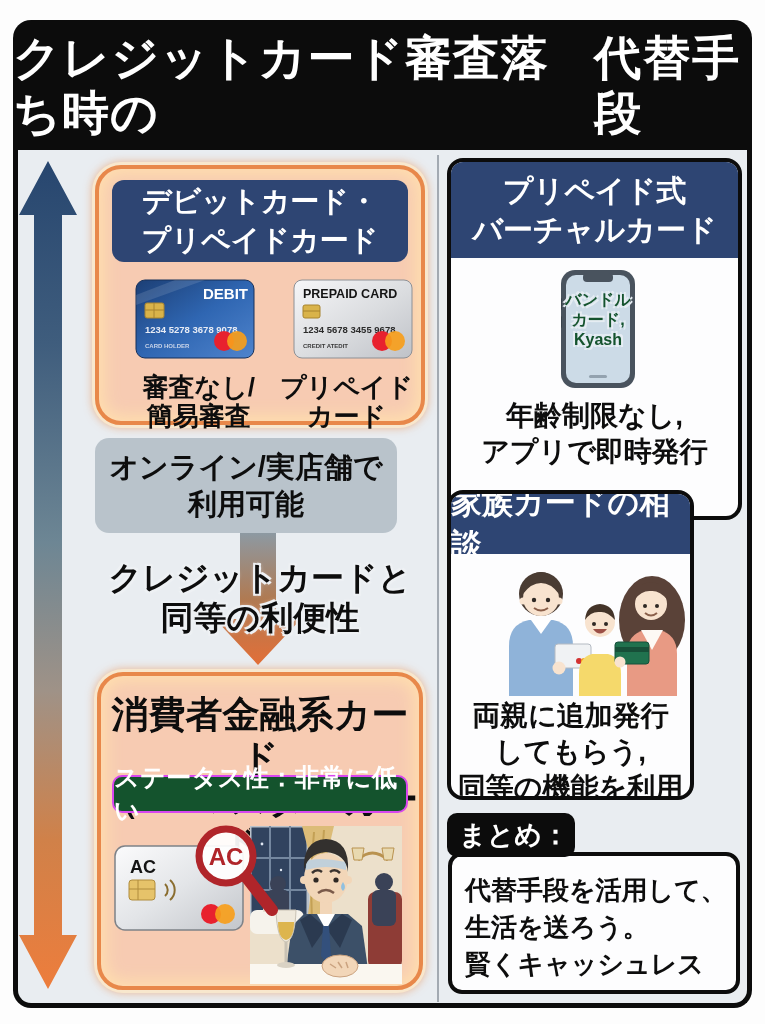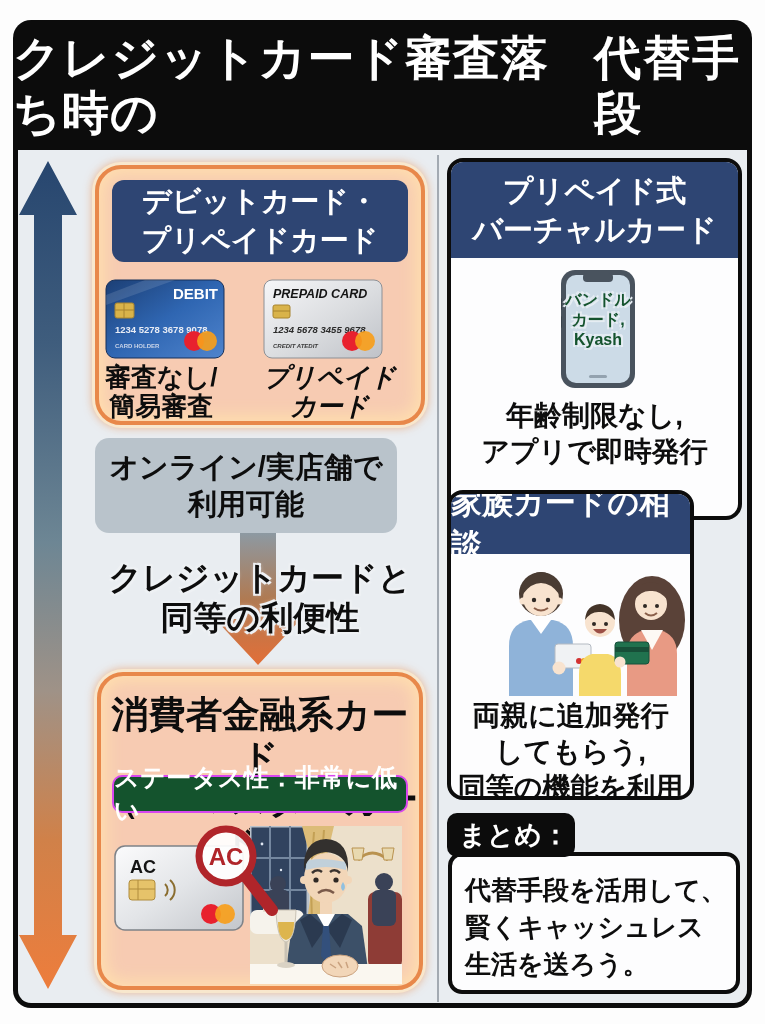--- a/index.html
+++ b/index.html
@@ -23,22 +23,22 @@
   
   .glow-box{background:#f7cbb2;border:4px solid #e8884a;border-radius:26px;
             box-shadow:0 0 0 3px #f8e7cd, 0 0 9px 3px rgba(233,136,70,.55),
                        inset 0 0 16px 5px #ffdfae;z-index:2;box-sizing:border-box;}
   .navy-bar{background:#2e4573;color:#fff;border-radius:12px;display:flex;
             flex-direction:column;justify-content:center;align-items:center;}
 
   .box1{left:95px;top:165px;width:330px;height:260px;}
   .box1 .navy-bar{position:absolute;left:13px;top:11px;width:296px;height:82px;}
   .box1 .navy-bar div{font-size:29px;line-height:1.35;}
-  .card-col{position:absolute;top:110px;width:150px;display:flex;flex-direction:column;align-items:flex-start;}
-  .card-col.left{left:6px;} .card-col.right{left:164px;font-style:italic;}
+  .card-col{position:absolute;top:110px;width:150px;display:flex;flex-direction:column;align-items:flex-end;gap:10px;}
+  .card-col.left{left:6px;} .card-col.right{left:164px;}
   .caption{font-size:26px;line-height:1.12;text-align:center;margin-top:4px;color:#0d0d0d;}
 
   
   .usage-box{left:95px;top:438px;width:302px;height:95px;background:#b9c3cb;border-radius:14px;
              display:flex;flex-direction:column;justify-content:center;align-items:center;z-index:2;}
   .usage-box div{font-size:29px;line-height:1.25;color:#0d0d0d;}
 
   
   .flow-arrow{left:215px;top:533px;z-index:2;}
   .equiv{left:80px;top:558px;width:360px;text-align:center;z-index:3;}
@@ -351,17 +351,17 @@
       <div>してもらう,</div>
       <div>同等の機能を利用</div>
     </div>
   </div>
 
   <div class="abs sum-tab">
     <span>まとめ：</span>
   </div>
   <div class="abs sum-box">
     <div>代替手段を活用して、</div>
+    <div>生活を送ろう。</div>
     <div>賢くキャッシュレス</div>
-    <div>生活を送ろう。</div>
   </div>
 
 </div>
 
 </body></html>

